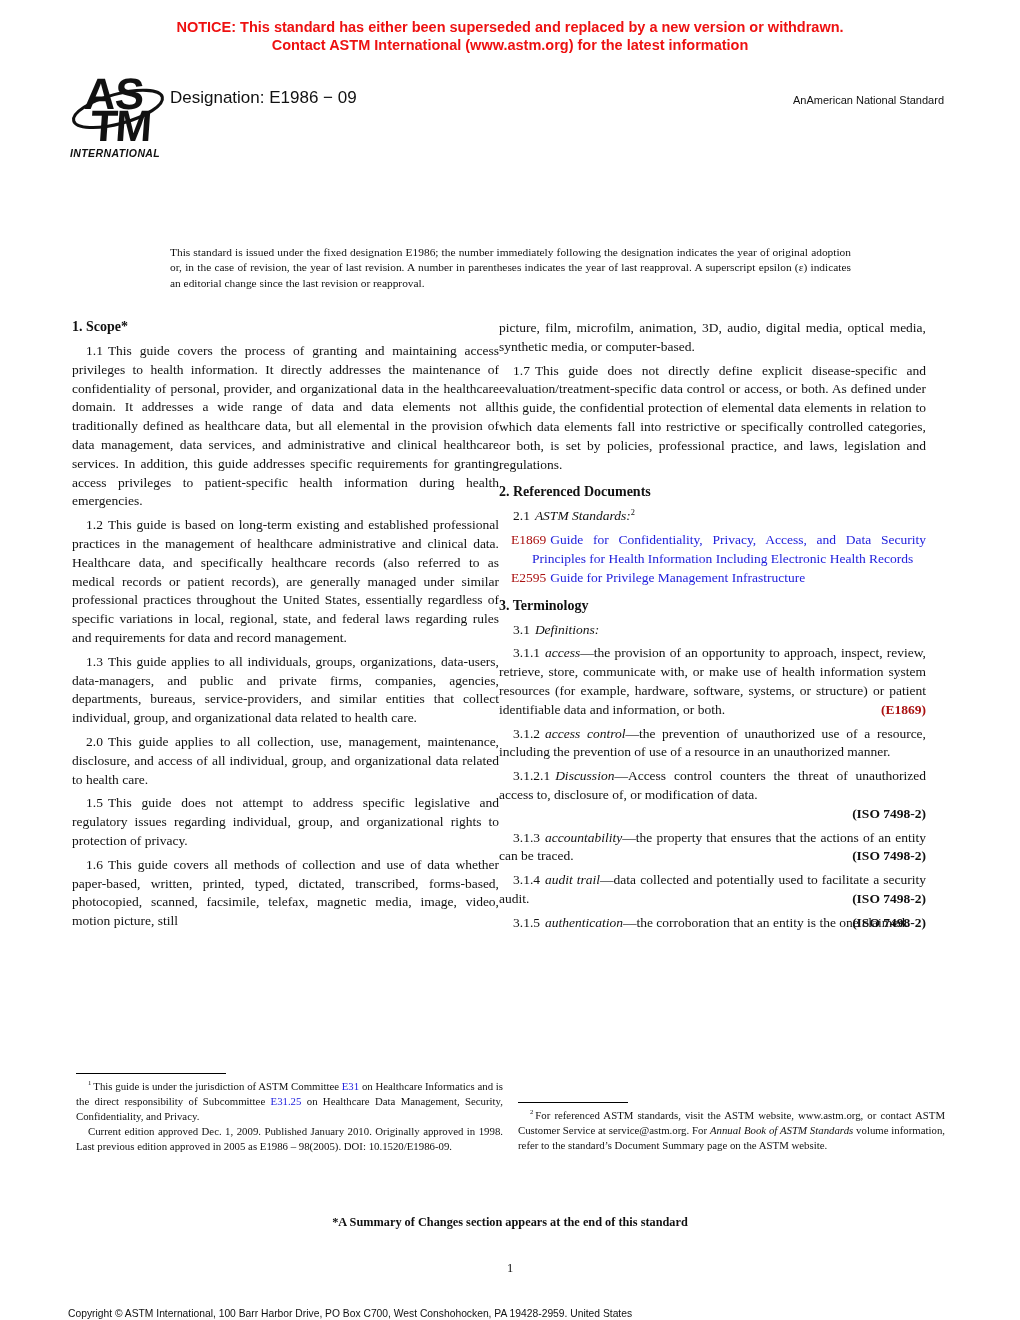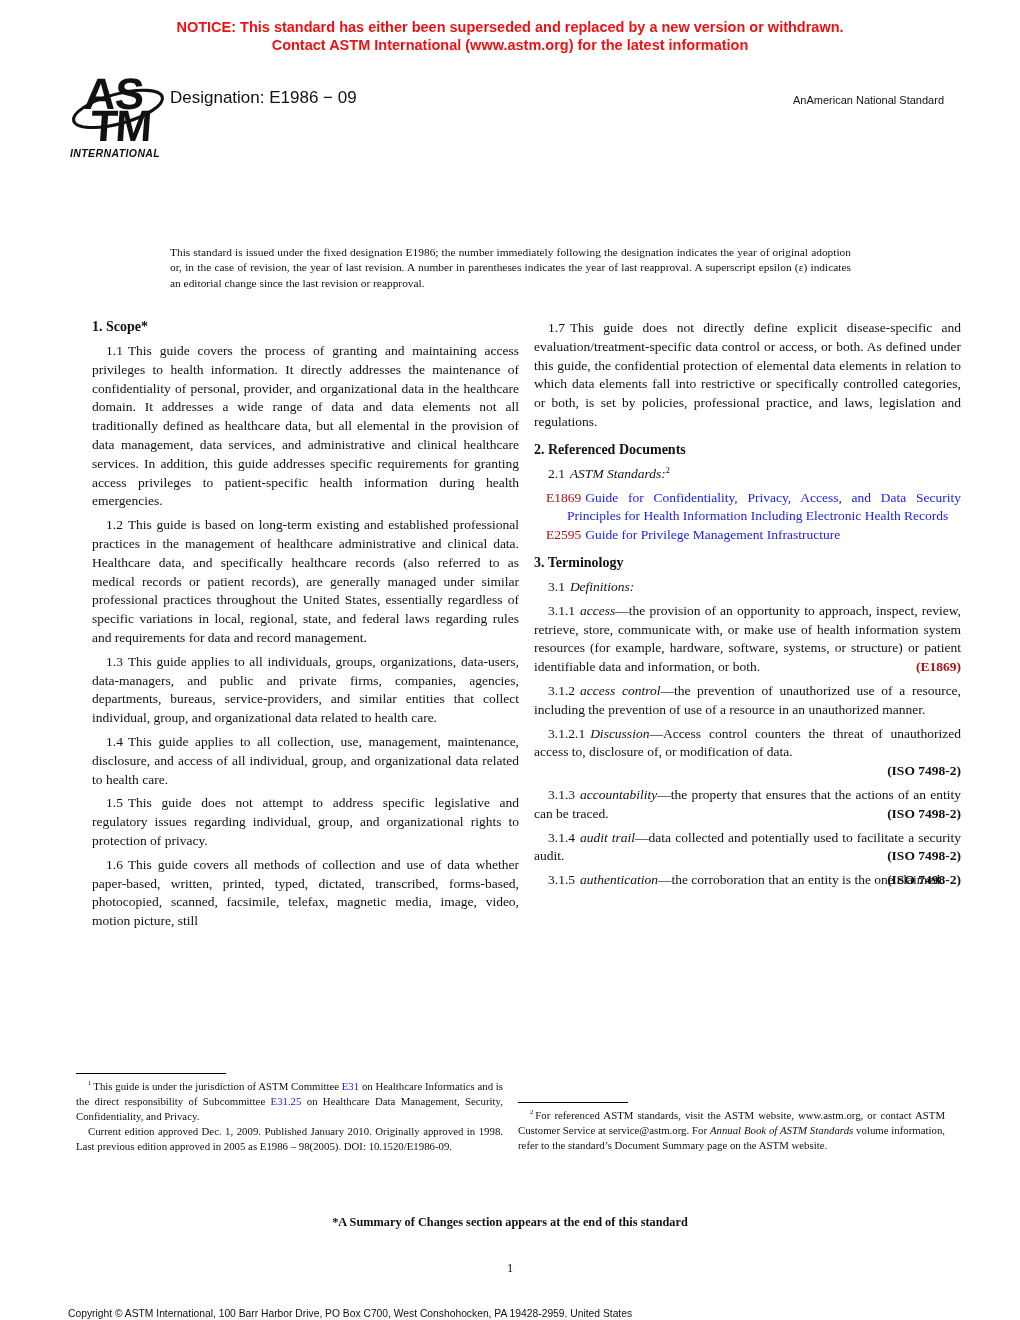--- a/index.html
+++ b/index.html
@@ -25,21 +25,21 @@
 
   
   .title { position:absolute; left:170px; top:171px; width:700px;
            font-family:"Liberation Sans", sans-serif; font-weight:bold;
            font-size:20px; line-height:26px; }
   .title sup { font-size:12px; vertical-align:super; line-height:0; }
   .preamble { position:absolute; left:170px; top:245px; width:681px;
               font-size:11.4px; line-height:15.3px; text-align:justify; }
 
   
-  .columns { position:absolute; left:92px; top:319px; width:869px; display:flex; gap:15px; }
+  .columns { position:absolute; left:72px; top:319px; width:869px; display:flex; }
   .col { width:427px; }
   h3.sec { font-size:14px; font-weight:bold; margin:10px 0 7px; }
   h3.first { margin-top:0; }
   p.body { font-size:13.5px; line-height:18.8px; text-align:justify;
            text-indent:14px; margin-bottom:5px; }
   .pnum { margin-right:5px; }
   .def { position:relative; }
   .defref { position:absolute; right:0; bottom:0; font-weight:bold; }
   .refred { color:var(--code_red,#a11); }
   .iso-line { text-align:right; font-weight:bold; font-size:13.5px;
@@ -98,26 +98,27 @@
   <div class="preamble">This standard is issued under the fixed designation E1986; the number immediately following the designation indicates the year of original adoption or, in the case of revision, the year of last revision. A number in parentheses indicates the year of last reapproval. A superscript epsilon (ε) indicates an editorial change since the last revision or reapproval.</div>
 
   <div class="columns">
 
     <div class="col">
       <h3 class="sec first">1.  Scope*</h3>
 
       <p class="body"><span class="pnum">1.1</span><span>This guide covers the process of granting and maintaining access privileges to health information. It directly addresses the maintenance of confidentiality of personal, provider, and organizational data in the healthcare domain. It addresses a wide range of data and data elements not all traditionally defined as healthcare data, but all elemental in the provision of data management, data services, and administrative and clinical healthcare services. In addition, this guide addresses specific requirements for granting access privileges to patient-specific health information during health emergencies.</span></p>
       <p class="body"><span class="pnum">1.2</span><span>This guide is based on long-term existing and established professional practices in the management of healthcare administrative and clinical data. Healthcare data, and specifically healthcare records (also referred to as medical records or patient records), are generally managed under similar professional practices throughout the United States, essentially regardless of specific variations in local, regional, state, and federal laws regarding rules and requirements for data and record management.</span></p>
       <p class="body"><span class="pnum">1.3</span><span>This guide applies to all individuals, groups, organizations, data-users, data-managers, and public and private firms, companies, agencies, departments, bureaus, service-providers, and similar entities that collect individual, group, and organizational data related to health care.</span></p>
-      <p class="body"><span class="pnum">1.4</span><span>This guide applies to all collection, use, management, maintenance, disclosure, and access of all individual, group, and organizational data related to health care.</span></p>
+      <p class="body"><span class="pnum">2.0</span><span>This guide applies to all collection, use, management, maintenance, disclosure, and access of all individual, group, and organizational data related to health care.</span></p>
       <p class="body"><span class="pnum">1.5</span><span>This guide does not attempt to address specific legislative and regulatory issues regarding individual, group, and organizational rights to protection of privacy.</span></p>
       <p class="body"><span class="pnum">1.6</span><span>This guide covers all methods of collection and use of data whether paper-based, written, printed, typed, dictated, transcribed, forms-based, photocopied, scanned, facsimile, telefax, magnetic media, image, video, motion picture, still</span></p>
     </div>
 
     <div class="col">
+      <p class="body" style="text-indent:0">picture, film, microfilm, animation, 3D, audio, digital media, optical media, synthetic media, or computer-based.</p>
       <p class="body"><span class="pnum">1.7</span><span>This guide does not directly define explicit disease-specific and evaluation/treatment-specific data control or access, or both. As defined under this guide, the confidential protection of elemental data elements in relation to which data elements fall into restrictive or specifically controlled categories, or both, is set by policies, professional practice, and laws, legislation and regulations.</span></p>
 
       <h3 class="sec">2.  Referenced Documents</h3>
       <p class="body"><span class="pnum">2.1</span><i>ASTM Standards:</i><sup>2</sup></p>
 
       <p class="refitem"><span class="code">E1869</span><span class="linkblue">Guide for Confidentiality, Privacy, Access, and Data Security Principles for Health Information Including Electronic Health Records</span></p>
       <p class="refitem"><span class="code">E2595</span><span class="linkblue">Guide for Privilege Management Infrastructure</span></p>
 
       <h3 class="sec">3.  Terminology</h3>
       <p class="body"><span class="pnum">3.1</span><i>Definitions:</i></p>

